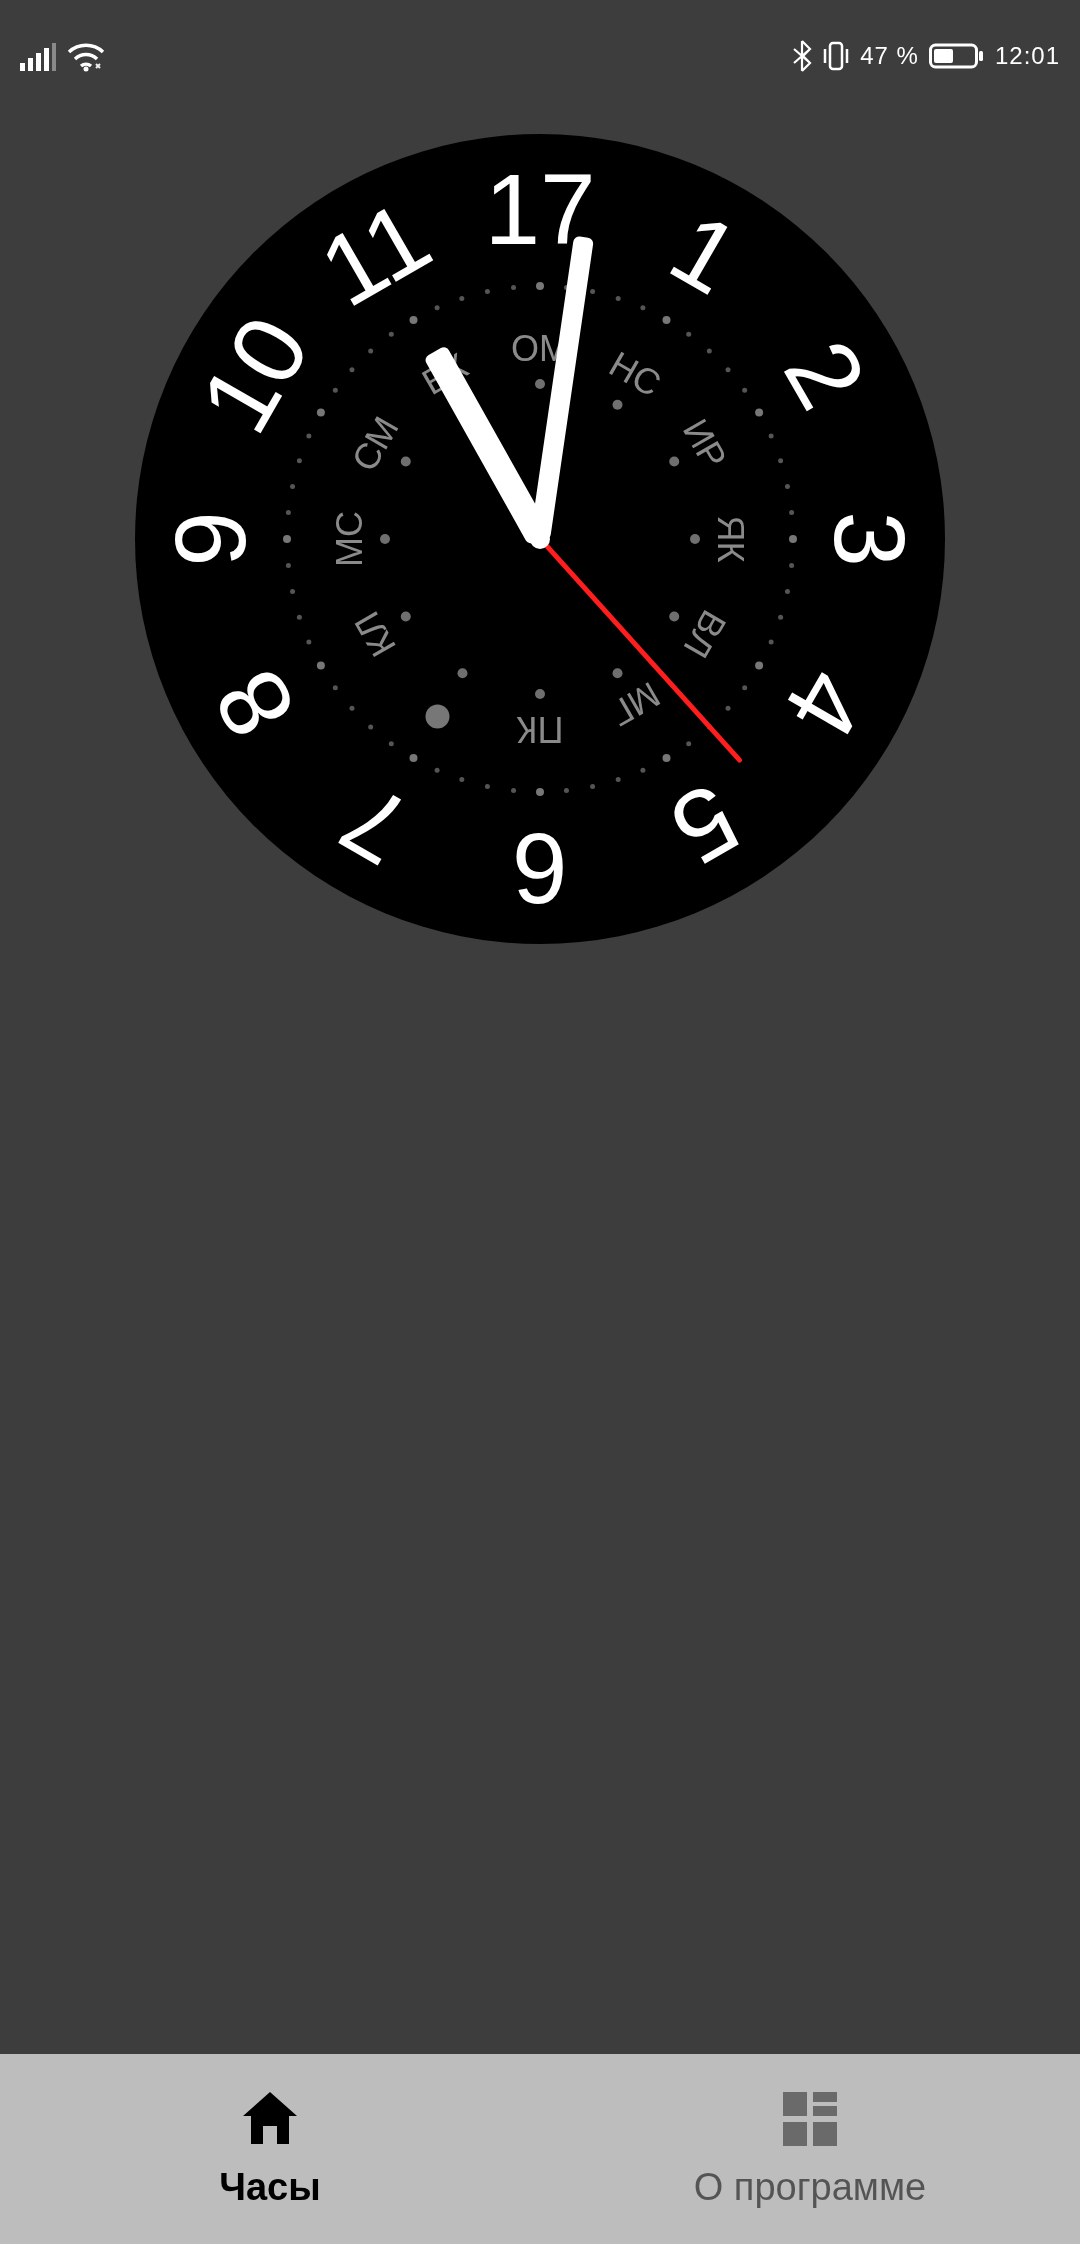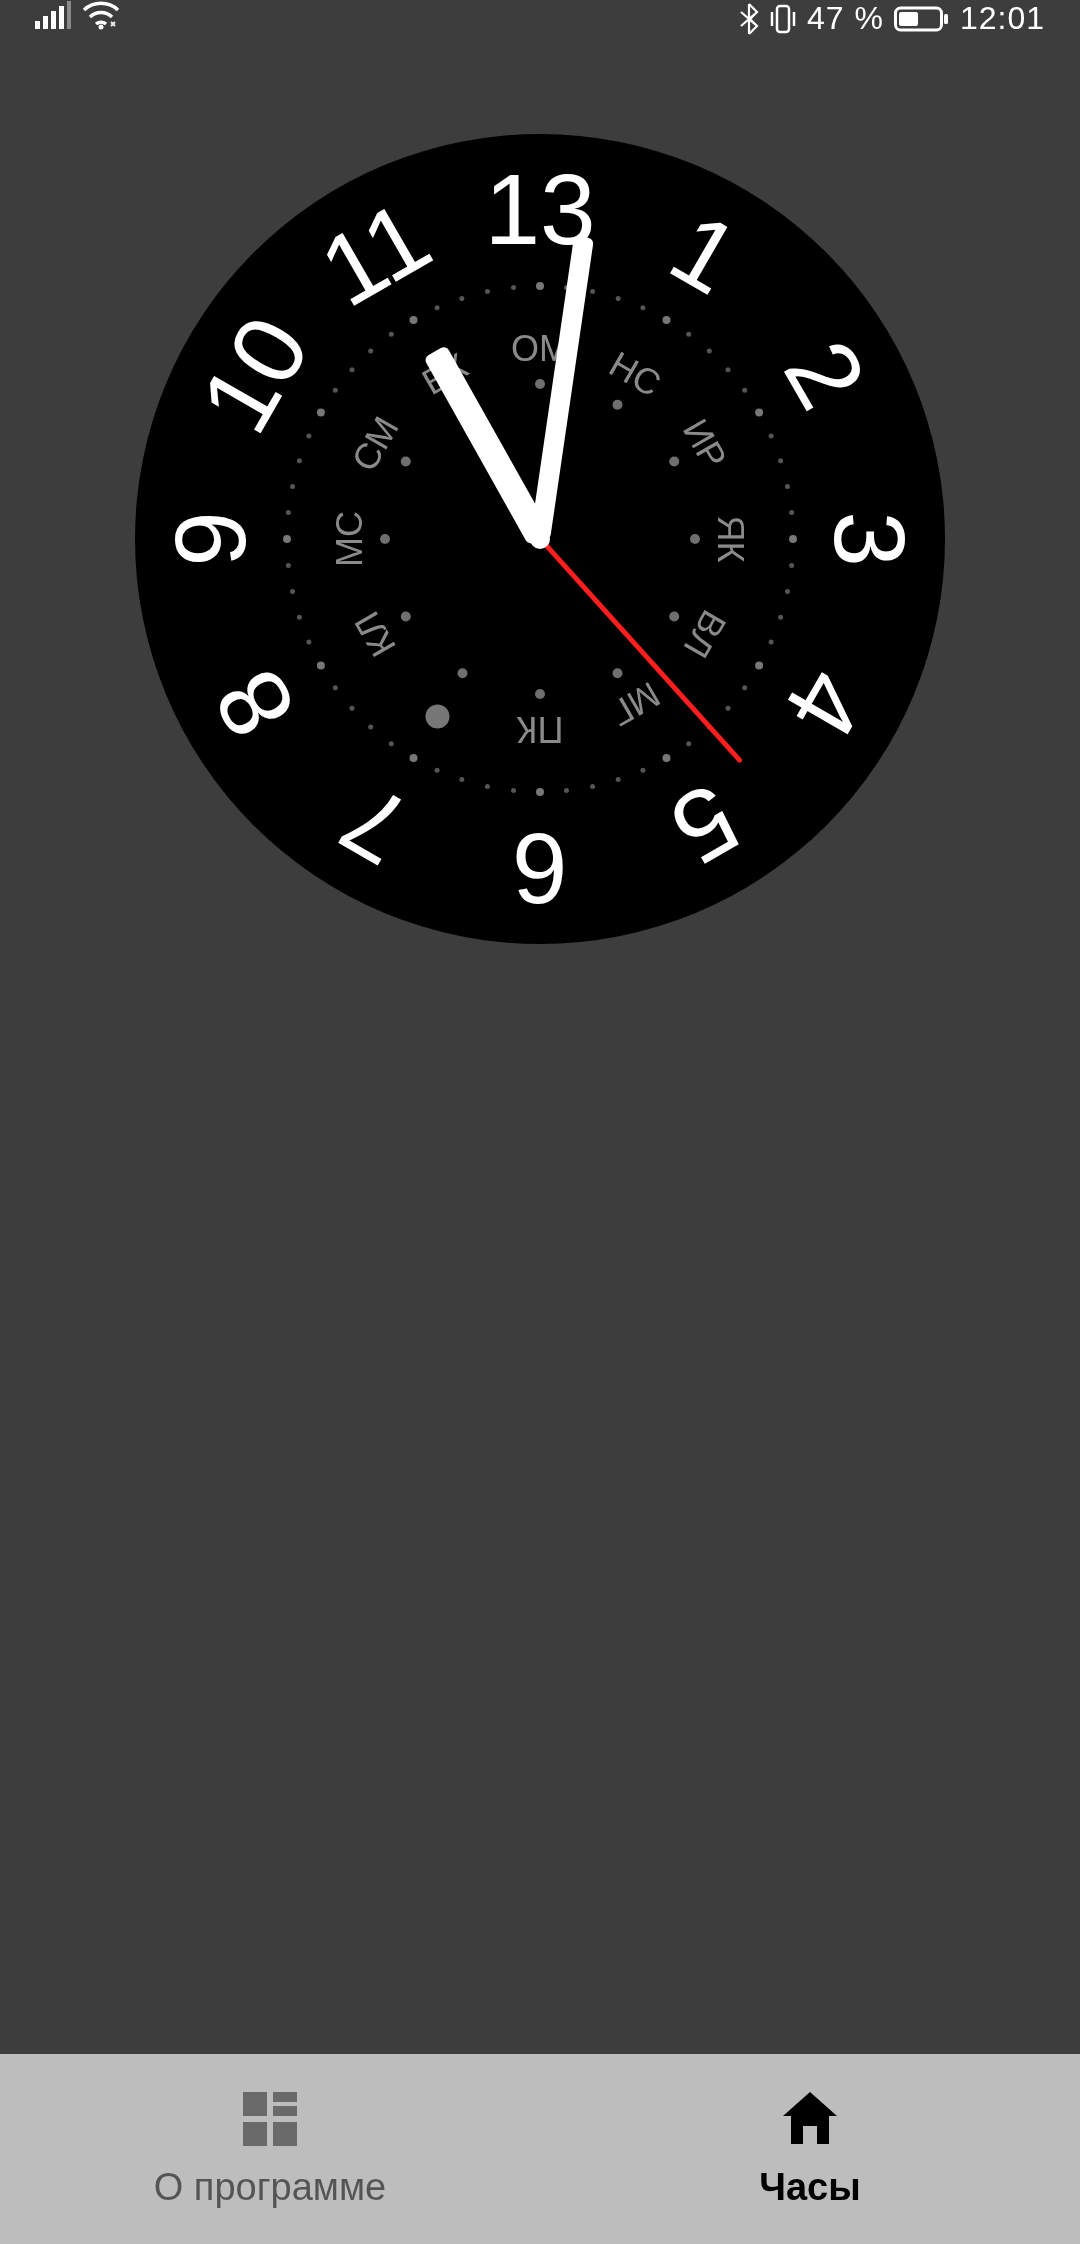--- a/index.html
+++ b/index.html
@@ -1,18 +1,18 @@
 <!DOCTYPE html>
 <html><head>
   <meta charset="utf-8">
   <style>
     * { margin:0; padding:0; box-sizing:border-box; }
     body { width:1080px; height:2244px; background:#3d3d3d; font-family:-apple-system, "Helvetica Neue", Arial, sans-serif; color:#fff; overflow:hidden; position:relative; }
     
-    .status-bar { height:72px; display:flex; align-items:flex-start; justify-content:space-between; padding:0 35px; font-size:32px; }
+    .status-bar { height:72px; display:flex; align-items:flex-end; justify-content:space-between; padding:0 20px; font-size:24px; }
     .status-left, .status-right { display:flex; align-items:center; gap:10px; }
     .status-right span { letter-spacing:1px; }
     .ico svg { display:block; }
     
     .main { position:relative; width:100%; }
     .clock-wrap { position:relative; left:50%; transform:translateX(-50%); top:62px; width:810px; height:810px; }
     .clock-face { position:absolute; inset:0; border-radius:50%; background:#000; }
     
     .num { position:absolute; left:50%; top:50%; color:#fff; font-weight:300; font-size:100px; line-height:1; transform-origin:center; }
     .inner-label { position:absolute; left:50%; top:50%; color:#8a8a8a; font-size:36px; font-weight:400; line-height:1; }
@@ -147,21 +147,21 @@
         <div class="tick" style="transform: translate(-50%, -50%) translate(-188.016px, -169.29px);"></div>
         <div class="tick" style="transform: translate(-50%, -50%) translate(-169.29px, -188.016px);"></div>
         <div class="tick" style="transform: translate(-50%, -50%) translate(-148.71px, -204.681px);"></div>
         <div class="tick major" style="transform: translate(-50%, -50%) translate(-126.5px, -219.104px);"></div>
         <div class="tick" style="transform: translate(-50%, -50%) translate(-102.904px, -231.127px);"></div>
         <div class="tick" style="transform: translate(-50%, -50%) translate(-78.1813px, -240.617px);"></div>
         <div class="tick" style="transform: translate(-50%, -50%) translate(-52.6017px, -247.471px);"></div>
         <div class="tick" style="transform: translate(-50%, -50%) translate(-26.4457px, -251.614px);"></div>
       </div>
     <div id="numerals">
-        <div class="num" style="transform: translate(-50%, -50%) translate(2.02067e-14px, -330px) rotate(0deg);">13</div>
+        <div class="num" style="transform: translate(-50%, -50%) translate(2.02067e-14px, -330px) rotate(0deg);">17</div>
         <div class="num" style="transform: translate(-50%, -50%) translate(165px, -285.788px) rotate(30deg);">1</div>
         <div class="num" style="transform: translate(-50%, -50%) translate(285.788px, -165px) rotate(60deg);">2</div>
         <div class="num" style="transform: translate(-50%, -50%) translate(330px, 0px) rotate(90deg);">3</div>
         <div class="num" style="transform: translate(-50%, -50%) translate(285.788px, 165px) rotate(120deg);">4</div>
         <div class="num" style="transform: translate(-50%, -50%) translate(165px, 285.788px) rotate(150deg);">5</div>
         <div class="num" style="transform: translate(-50%, -50%) translate(2.02067e-14px, 330px) rotate(180deg);">6</div>
         <div class="num" style="transform: translate(-50%, -50%) translate(-165px, 285.788px) rotate(210deg);">7</div>
         <div class="num" style="transform: translate(-50%, -50%) translate(-285.788px, 165px) rotate(240deg);">8</div>
         <div class="num" style="transform: translate(-50%, -50%) translate(-330px, 4.04133e-14px) rotate(270deg);">9</div>
         <div class="num" style="transform: translate(-50%, -50%) translate(-285.788px, -165px) rotate(300deg);">10</div>
@@ -194,35 +194,35 @@
       </div>
     <div class="lone-dot" id="lone-dot" style="transform: translate(-50%, -50%) translate(-102.5px, 177.535px);"></div>
     <div class="hand hour" id="hand-h" style="transform: rotate(330.692deg);"></div>
     <div class="hand minute" id="hand-m" style="transform: rotate(8.3deg);"></div>
     <div class="hand second" id="hand-s" style="transform: rotate(138deg);"></div>
     <div class="hub"></div>
   </div>
 </div>
 
 <div class="nav">
+  <div class="nav-item">
+    <span class="nav-ico">
+      <svg width="62" height="58" viewBox="0 0 62 58">
+          <path d="M31 2 L58 26 H50 V54 H38 V36 H24 V54 H12 V26 H4 Z" fill="#000"></path>
+        </svg>
+    </span>
+    <span class="nav-label">Часы</span>
+  </div>
   <div class="nav-item inactive">
     <span class="nav-ico">
       <svg width="58" height="58" viewBox="0 0 58 58">
           <g fill="#000" opacity=".8">
             <rect x="2" y="2" width="24" height="24"></rect>
             <rect x="32" y="2" width="24" height="10"></rect>
             <rect x="32" y="16" width="24" height="10"></rect>
             <rect x="2" y="32" width="24" height="24"></rect>
             <rect x="32" y="32" width="24" height="24"></rect>
           </g>
         </svg>
     </span>
     <span class="nav-label">О программе</span>
   </div>
-  <div class="nav-item">
-    <span class="nav-ico">
-      <svg width="62" height="58" viewBox="0 0 62 58">
-          <path d="M31 2 L58 26 H50 V54 H38 V36 H24 V54 H12 V26 H4 Z" fill="#000"></path>
-        </svg>
-    </span>
-    <span class="nav-label">Часы</span>
-  </div>
 </div>
 
 </body></html>

